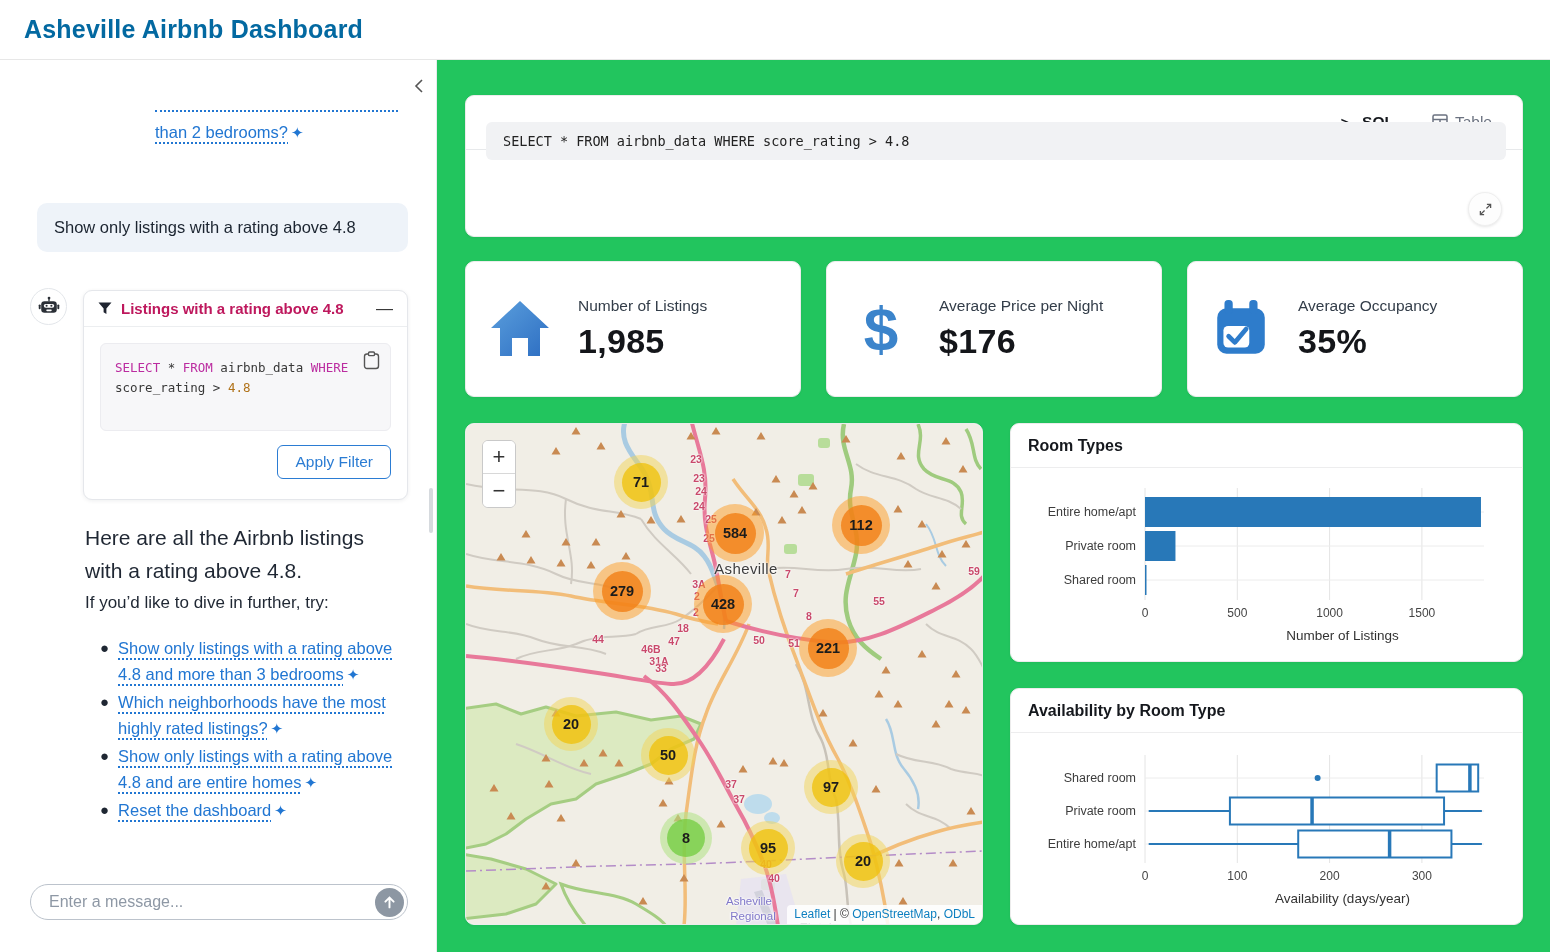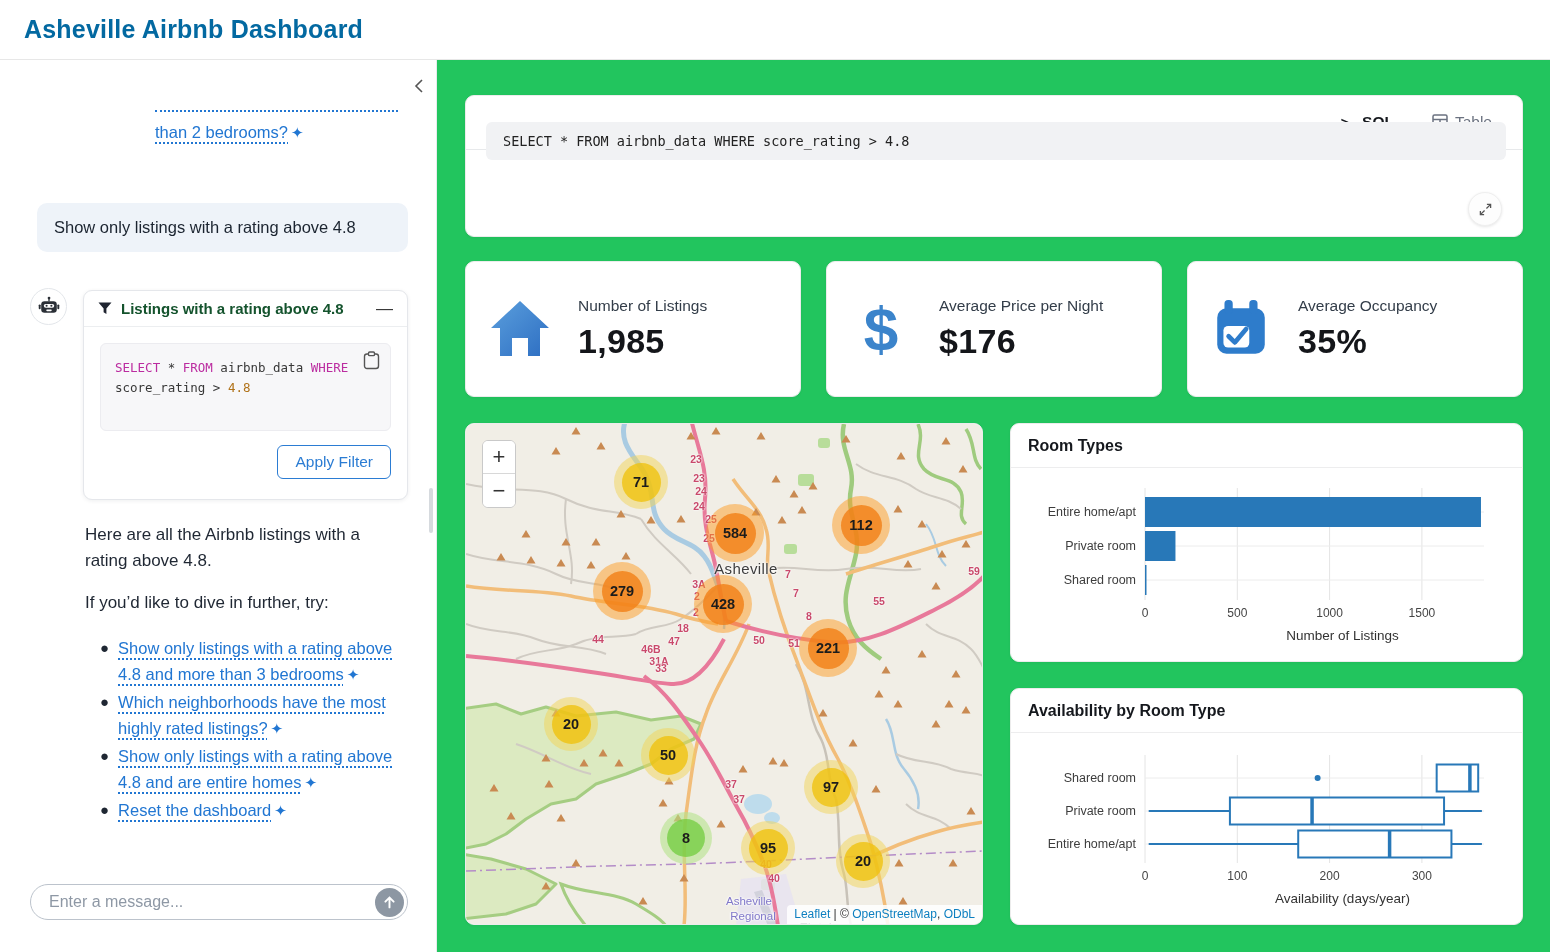--- a/index.html
+++ b/index.html
@@ -17,29 +17,29 @@
   .cut-line { border-top:2px dotted #2176d2; width:100%; margin-bottom:11px; }
   .cut-suggestion a { color:#2176d2; text-decoration:underline dotted; text-decoration-thickness:1.5px; text-underline-offset:4px; cursor:pointer; }
   .sugg-star { color:#2176d2; margin-left:3px; text-decoration:none; display:inline-block; font-size:15px; }
 
   .user-bubble { position:absolute; top:143px; left:37px; width:371px; height:49px; background:#eef3f9; border-radius:10px; display:flex; align-items:center; padding-left:17px; font-size:16.5px; color:#1b2430; }
 
   .bot-avatar { position:absolute; top:228px; left:30px; width:37px; height:37px; border:1px solid #e3e6ea; border-radius:50%; background:#fff; display:flex; align-items:center; justify-content:center; }
 
   .filter-card { position:absolute; top:230px; left:83px; width:325px; height:210px; background:#fff; border:1px solid #e5e7eb; border-radius:9px; box-shadow:0 1px 4px rgba(20,30,40,.07); display:flex; flex-direction:column; }
   .filter-head { display:flex; align-items:center; gap:9px; padding:9px 14px; border-bottom:1px solid #eceef0; }
-  .filter-head .title { font-size:15px; font-weight:700; color:#14532d; }
+  .filter-head .title { font-size:15px; font-weight:700; color:#be185d; }
   .minus-btn { margin-left:auto; background:none; border:none; font-size:17px; color:#333; cursor:pointer; line-height:1; }
   .code-block { margin:16px 16px 0 16px; background:#f7f7f9; border:1px solid #ececf0; border-radius:6px; padding:14px 14px; position:relative; font-family:"DejaVu Sans Mono","Liberation Mono",monospace; font-size:12.5px; line-height:1.6; color:#383838; height:88px; }
   .code-block .kw { color:#bb2ca0; }
   .code-block .num { color:#b07219; }
   .copy-btn { position:absolute; top:7px; right:8px; width:22px; height:22px; background:none; border:none; color:#555; cursor:pointer; }
   .apply-btn { align-self:flex-end; margin:14px 16px 0 0; padding:7px 17px; background:#fff; border:1.5px solid #2b7cd3; color:#2b7cd3; border-radius:6px; font-size:15.5px; cursor:pointer; }
 
-  .assist-p1 { position:absolute; top:462px; left:85px; width:315px; font-size:17px; line-height:1.55; color:#1f2733; }
+  .assist-p1 { position:absolute; top:462px; left:85px; width:315px; font-size:21px; line-height:1.55; color:#1f2733; }
   .assist-p2 { position:absolute; top:533px; left:85px; width:315px; font-size:17px; color:#1f2733; }
   .sugg-list { position:absolute; top:575px; left:100px; width:300px; list-style:none; }
   .sugg-list li { display:flex; gap:9px; font-size:16.5px; line-height:26px; margin-bottom:1px; }
   .sugg-list .bullet { color:#1f2733; font-size:15px; line-height:26px; }
   .sugg-list a { color:#2176d2; text-decoration:underline dotted; text-decoration-thickness:1.5px; text-underline-offset:4px; cursor:pointer; }
 
   .chat-input-wrap { position:absolute; left:30px; top:824px; width:378px; height:36px; }
   .chat-input { width:100%; height:100%; border:1px solid #bcc3cc; border-radius:18px; padding:0 44px 0 18px; font-size:16px; color:#1f2733; outline:none; font-family:inherit; }
   .chat-input::placeholder { color:#8e98a5; }
   .send-btn { position:absolute; right:4px; top:3.5px; width:29px; height:29px; border-radius:50%; background:#8d97a3; border:none; color:#fff; cursor:pointer; display:flex; align-items:center; justify-content:center; }

